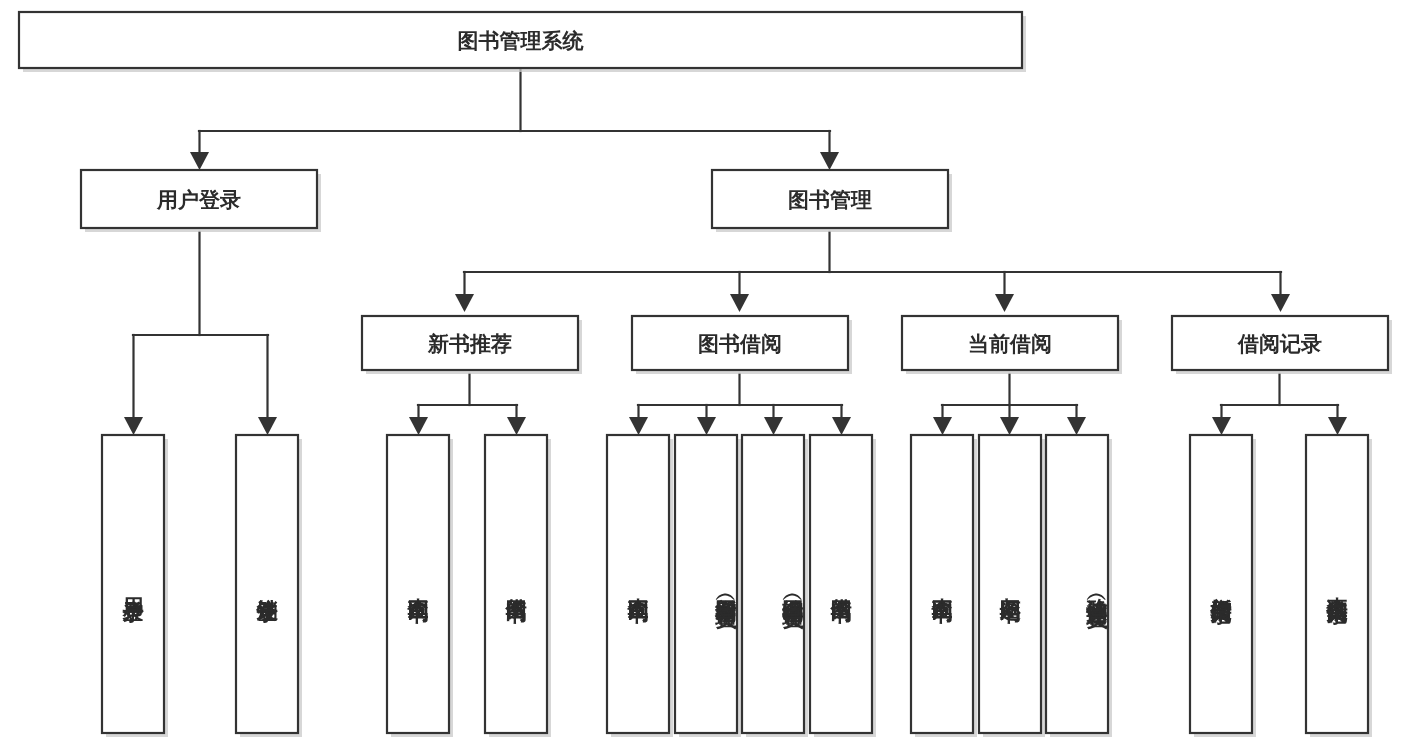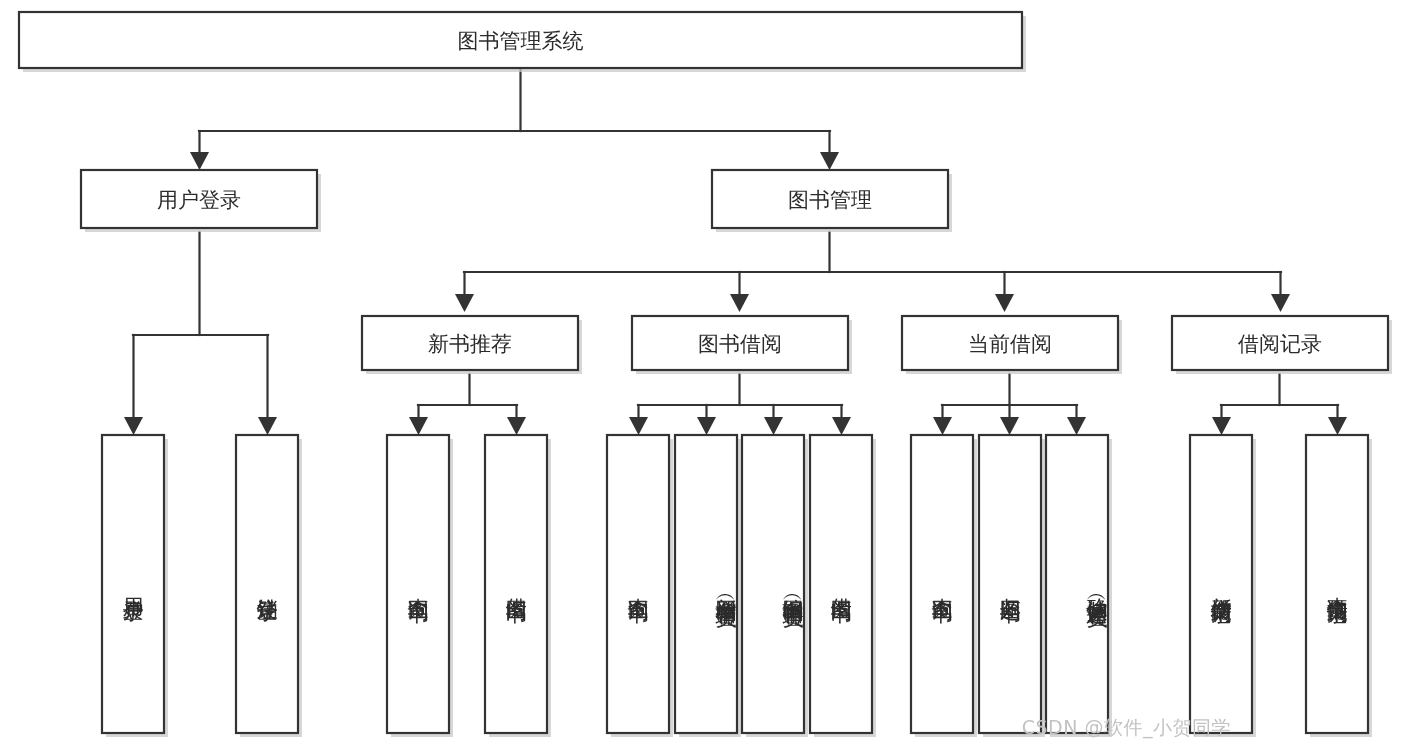--- a/index.html
+++ b/index.html
@@ -11,20 +11,21 @@
     width: 1405px;
     height: 747px;
     font-family: "DejaVu Sans", "Liberation Sans", sans-serif;
     overflow: hidden;
   }
   #diagram-root {
     position: relative;
     width: 1239px;
     height: 747px;
     background: #ffffff;
+    font-weight: bold;
   }
   svg.canvas {
     position: absolute;
     top: 0;
     left: 0;
     width: 1405px;
     height: 747px;
   }
   .node-box {
     fill: #ffffff;
@@ -254,14 +255,13 @@
   <div class="leaf-label centered" style="left:911px; top:435px; width:62px; height:298px;">查询图书</div>
 
   <div class="leaf-label centered" style="left:979px; top:435px; width:62px; height:298px;">归还图书</div>
 
   <div class="leaf-label" style="left:1046px; top:443px; width:62px; height:290px;">确认归还（管理员）</div>
 
   <div class="leaf-label centered" style="left:1190px; top:435px; width:62px; height:298px;">新增借阅记录</div>
 
   <div class="leaf-label centered" style="left:1306px; top:435px; width:62px; height:298px;">查询借阅记录</div>
 
-  <div class="watermark">CSDN @软件_小贺同学</div>
 </div>
 
 </body></html>

